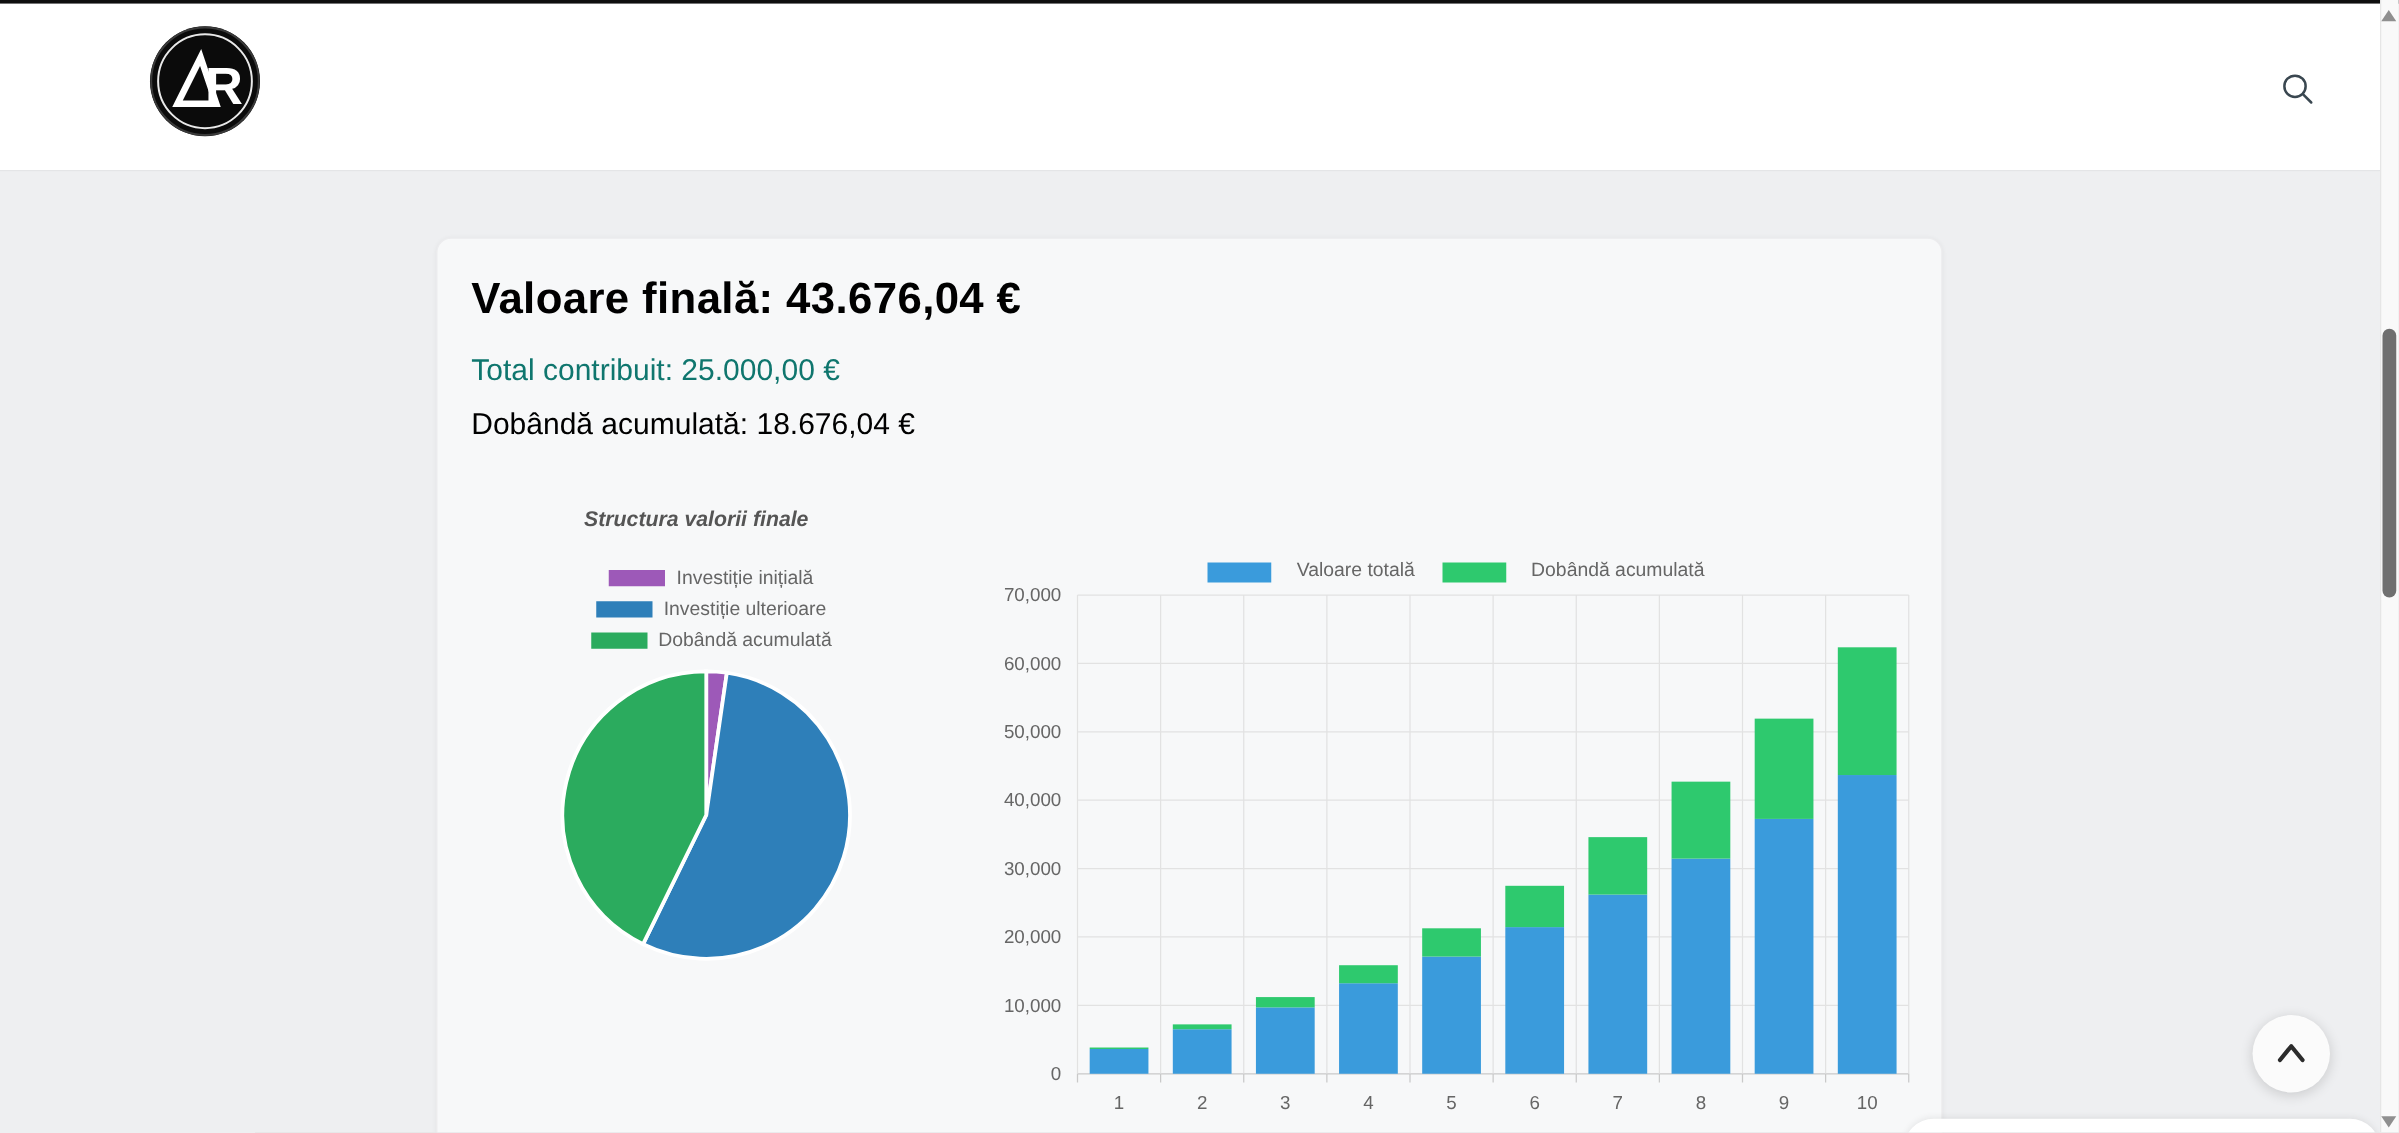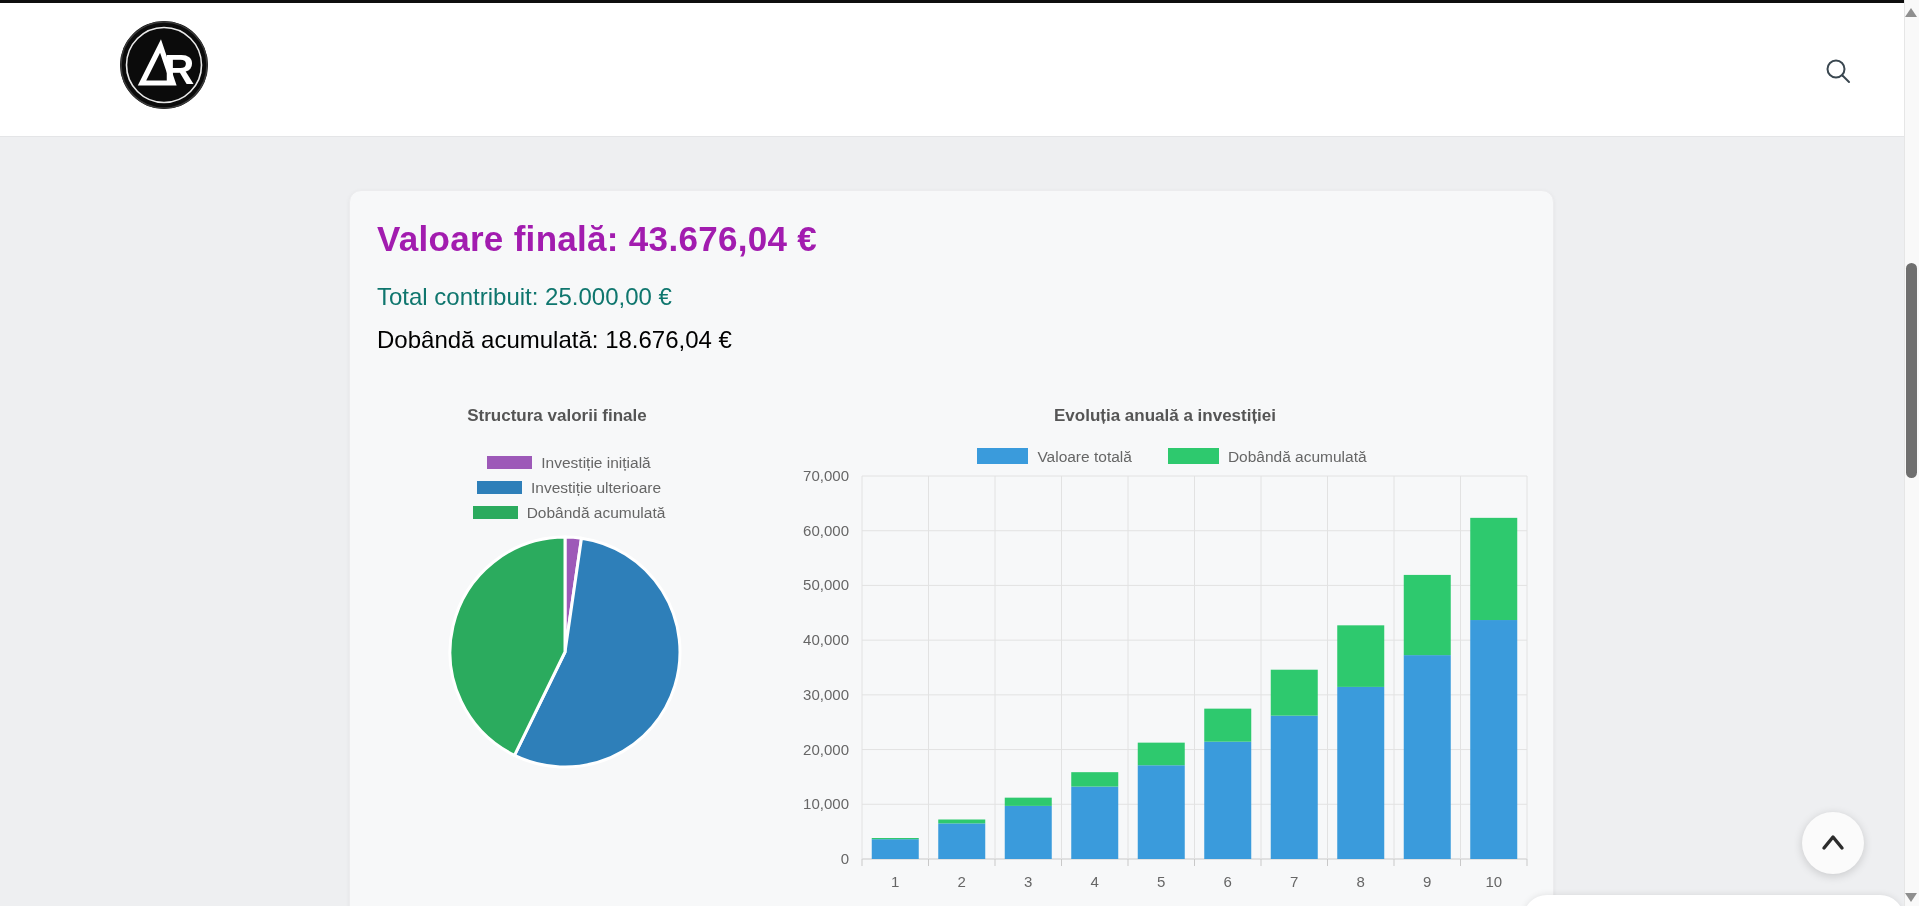--- a/index.html
+++ b/index.html
@@ -14,34 +14,34 @@
   .header{position:absolute;left:0;top:3px;width:1904px;height:133px;background:#ffffff;
           box-shadow:0 1px 0 rgba(0,0,0,0.04);}
   .logo{position:absolute;left:119px;top:17px;width:90px;height:90px;cursor:pointer;}
   .nav{position:absolute;left:373px;top:0;height:133px;display:flex;align-items:center;gap:45px;}
   .nav-item{font-size:19px;font-weight:600;color:#3c434b;letter-spacing:.2px;cursor:pointer;white-space:nowrap;}
   .search-btn{position:absolute;left:1820px;top:50px;width:36px;height:36px;cursor:pointer;
               display:flex;align-items:center;justify-content:center;}
   
   .card{position:absolute;left:349px;top:190px;width:1203px;height:790px;background:#f7f8f9;
         border:1px solid #ececee;border-radius:12px;box-shadow:0 1px 4px rgba(0,0,0,0.05);}
-  .summary-heading{position:absolute;left:377px;top:219px;font-size:35px;font-weight:700;color:#a21caf;letter-spacing:.3px;}
+  .summary-heading{position:absolute;left:377px;top:219px;font-size:35px;font-weight:700;color:#000000;letter-spacing:.3px;}
   .summary-line1{position:absolute;left:377px;top:283px;font-size:24px;color:#0f766e;}
   .summary-line2{position:absolute;left:377px;top:326px;font-size:24px;color:#000000;}
   
   .chart-title{position:absolute;height:22px;line-height:22px;text-align:center;
-               font-size:17px;font-weight:700;color:#555555;}
+               font-size:17px;font-weight:700;color:#555555;font-style:italic;}
   .pie-title{left:412px;top:405px;width:290px;}
   .bar-title{left:965px;top:405px;width:400px;}
   .legend{position:absolute;display:flex;}
   .pie-legend{left:424px;top:450px;width:290px;flex-direction:column;}
   .pie-legend .legend-item{height:25px;display:flex;align-items:center;justify-content:center;gap:9px;cursor:pointer;}
   .pie-legend .legend-box{width:45px;height:13px;flex:0 0 auto;}
   .bar-legend{left:965px;top:448px;width:400px;flex-direction:row;justify-content:center;gap:22px;}
-  .bar-legend .legend-item{display:flex;align-items:flex-start;gap:9px;cursor:pointer;margin-left:14px;}
+  .bar-legend .legend-item{display:flex;align-items:flex-end;gap:20px;cursor:pointer;}
   .bar-legend .legend-box{width:51px;height:16px;flex:0 0 auto;}
   .legend-label{font-size:15.5px;color:#666666;white-space:nowrap;}
   .pie-svg{position:absolute;left:448px;top:535px;width:234px;height:234px;}
   .bar-svg{position:absolute;left:800px;top:470px;width:735px;height:425px;}
   
   .scroll-top{position:absolute;left:1802px;top:812px;width:62px;height:62px;border-radius:50%;
               background:#fbfbfb;box-shadow:0 2px 10px rgba(0,0,0,0.16);cursor:pointer;
               display:flex;align-items:center;justify-content:center;}
   .bottom-widget{position:absolute;left:1523px;top:895px;width:381px;height:30px;background:#ffffff;
                  border-radius:24px 24px 0 0;box-shadow:0 -1px 6px rgba(0,0,0,0.08);}
@@ -100,21 +100,20 @@
         <span class="legend-box" style="background: rgb(43, 171, 94);"></span>
         <span class="legend-label">Dobândă acumulată</span>
       </div>
     </div>
   <svg class="pie-svg" viewBox="0 0 234 234">
       <path d="M117,117 L117.00,2.00 A115,115 0 0 1 133.49,3.19 Z" fill="#9d59b8" stroke="#ffffff" stroke-width="3"></path>
       <path d="M117,117 L133.49,3.19 A115,115 0 1 1 66.47,220.31 Z" fill="#2e7fb9" stroke="#ffffff" stroke-width="3"></path>
       <path d="M117,117 L66.47,220.31 A115,115 0 0 1 117.00,2.00 Z" fill="#2bab5e" stroke="#ffffff" stroke-width="3"></path>
     </svg>
 
-  <div class="chart-title bar-title">Evoluția anuală a investiției</div>
   <div class="legend bar-legend">
       <div class="legend-item">
         <span class="legend-box" style="background: rgb(58, 155, 220);"></span>
         <span class="legend-label">Valoare totală</span>
       </div>
       <div class="legend-item">
         <span class="legend-box" style="background: rgb(46, 201, 110);"></span>
         <span class="legend-label">Dobândă acumulată</span>
       </div>
     </div>

